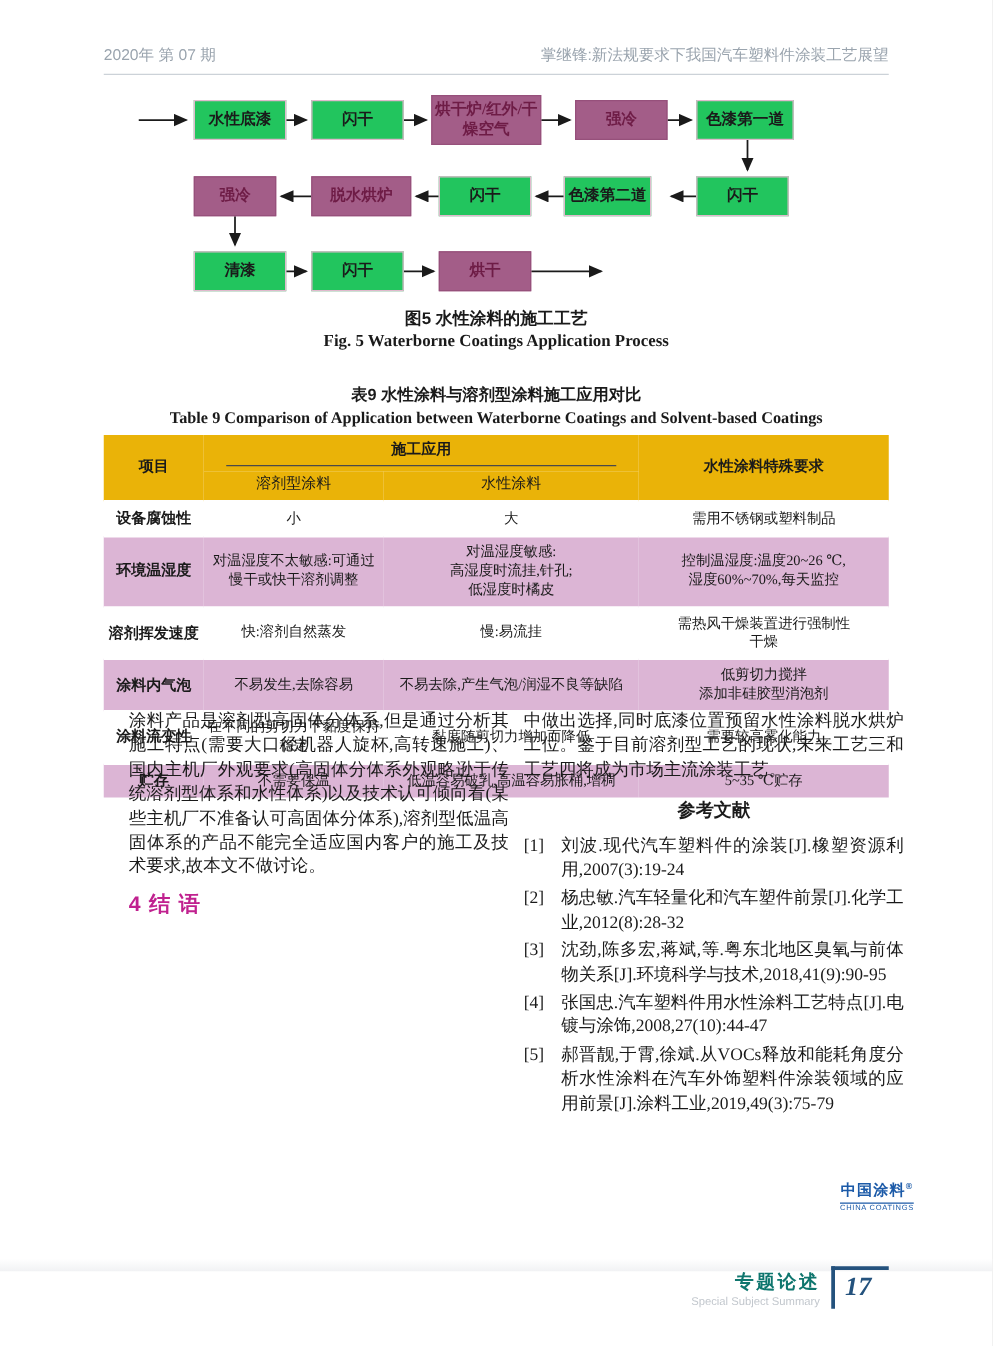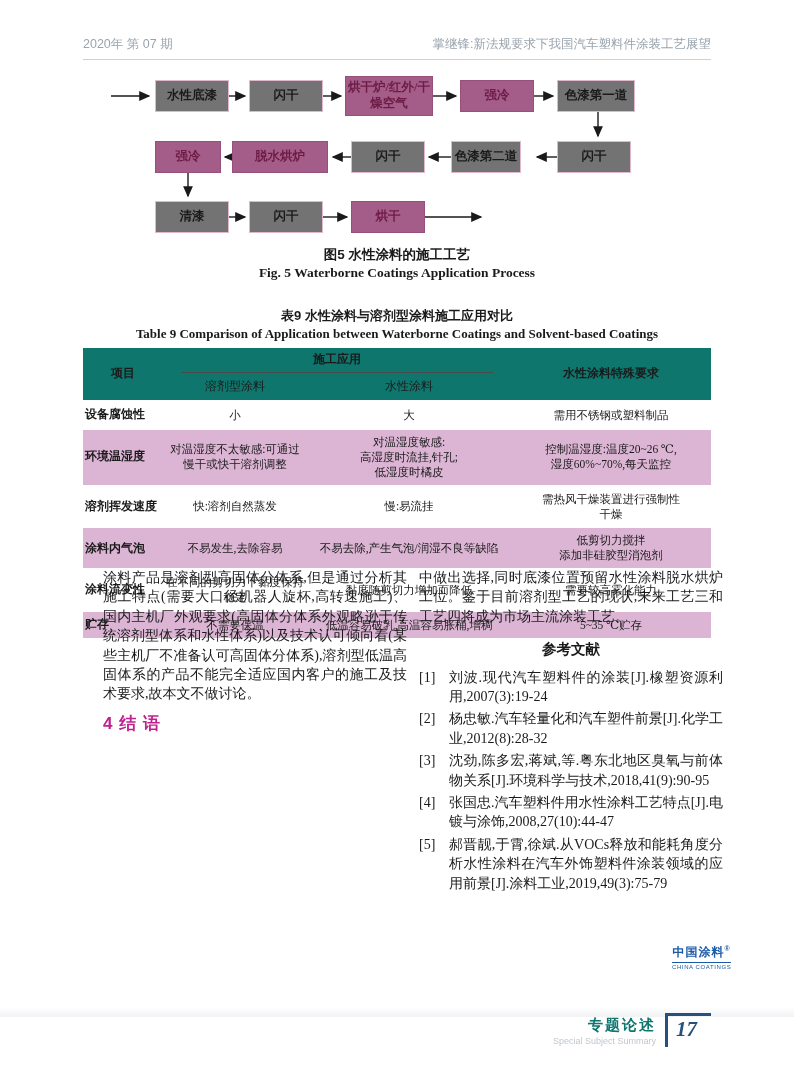--- a/index.html
+++ b/index.html
@@ -10,41 +10,41 @@
   
   .pg-header{position:absolute;left:83px;top:36px;width:628px;display:flex;justify-content:space-between;
              align-items:flex-end;border-bottom:1px solid #ccd2d8;padding-bottom:6px;
              color:#9aa4ae;font-size:12.5px;font-family:"Liberation Sans","DejaVu Sans",sans-serif;}
 
   
   .flow{position:absolute;left:83px;top:80px;width:628px;height:162px;}
   .flow svg{position:absolute;left:0;top:0;}
   .fnode{position:absolute;height:32px;display:flex;align-items:center;justify-content:center;
          box-sizing:border-box;font-size:12.5px;font-weight:bold;text-align:center;line-height:1.25;
-         white-space:pre-line;background:#737373;border:1px solid #e0b9cd;color:#1a1a1a;}
+         white-space:pre-line;background:#22c55e;border:1px solid #e0b9cd;color:#1a1a1a;}
   .fnode.dark{background:#a35d88;border:1px solid #96507b;color:#6e1c46;}
 
   .figcap{position:absolute;left:83px;width:628px;text-align:center;font-weight:bold;}
   .figcap.zh{top:246px;font-size:13.5px;font-family:"Liberation Sans","DejaVu Sans",sans-serif;}
   .figcap.en{top:265px;font-size:13.5px;font-family:"Liberation Serif","DejaVu Serif",serif;}
   .tabcap.zh{top:307px;}
   .tabcap.en{top:326px;}
   .figcap.tabcap{font-size:13px;}
 
   
   .t9{position:absolute;left:83px;top:348px;width:628px;border-collapse:collapse;table-layout:fixed;
       font-size:11.5px;line-height:1.3;}
   .t9 col.c0{width:80px;} .t9 col.c1{width:144px;} .t9 col.c2{width:204px;} .t9 col.c3{width:200px;}
-  .t9 th{background:#0f766e;font-weight:bold;padding:4px 2px;vertical-align:middle;
+  .t9 th{background:#eab308;font-weight:bold;padding:4px 2px;vertical-align:middle;
          font-family:"Liberation Sans","DejaVu Sans",sans-serif;font-size:12px;}
   .t9 th.sub{font-family:"Liberation Serif","DejaVu Serif",serif;font-weight:normal;font-size:12px;padding-top:2px;padding-bottom:6px;}
   .t9 .g-underline{border-bottom:1px solid #4a4a4a;margin:0 16px;padding-bottom:4px;}
   .t9 td{padding:5px 2px;text-align:center;vertical-align:middle;white-space:pre-line;border-top:2px solid #ffffff;}
   .t9 tbody tr.band td{background:#dcb5d5;}
-  .t9 td.item{font-weight:bold;text-align:left;font-family:"Liberation Sans","DejaVu Sans",sans-serif;font-size:12px;}
+  .t9 td.item{font-weight:bold;text-align:center;font-family:"Liberation Sans","DejaVu Sans",sans-serif;font-size:12px;}
 
   
   .cols{position:absolute;left:83px;top:568px;width:628px;display:flex;gap:12px;margin-left:20px;}
   .col{width:304px;font-size:14px;line-height:19.4px;text-align:justify;}
   .col p{margin:0;}
   .indent{text-indent:2em;}
   .sec-head{color:#c0218f;font-size:17px;font-weight:bold;margin:10px 0 7px 0;
             font-family:"Liberation Sans","DejaVu Sans",sans-serif;letter-spacing:1px;}
   .refs-head{text-align:center;font-weight:bold;font-size:14.5px;margin:14px 0 8px 0;
              font-family:"Liberation Sans","DejaVu Sans",sans-serif;}
@@ -106,21 +106,21 @@
       </g>
     </svg>
     <div class="fnode" style="left:72px;top:0;width:74px">水性底漆</div>
     <div class="fnode" style="left:166px;top:0;width:74px">闪干</div>
     <div class="fnode dark" style="left:262px;top:-4px;width:88px;height:40px">烘干炉/红外/干
 燥空气</div>
     <div class="fnode dark" style="left:377px;top:0;width:74px">强冷</div>
     <div class="fnode" style="left:474px;top:0;width:78px">色漆第一道</div>
 
     <div class="fnode dark" style="left:72px;top:61px;width:66px">强冷</div>
-    <div class="fnode dark" style="left:149px;top:61px;width:96px">脱水烘炉</div>
+    <div class="fnode dark" style="left:166px;top:61px;width:80px">脱水烘炉</div>
     <div class="fnode" style="left:268px;top:61px;width:74px">闪干</div>
     <div class="fnode" style="left:368px;top:61px;width:70px">色漆第二道</div>
     <div class="fnode" style="left:474px;top:61px;width:74px">闪干</div>
 
     <div class="fnode" style="left:72px;top:121px;width:74px">清漆</div>
     <div class="fnode" style="left:166px;top:121px;width:74px">闪干</div>
     <div class="fnode dark" style="left:268px;top:121px;width:74px">烘干</div>
   </div>
 
   <div class="figcap zh sans">图5   水性涂料的施工工艺</div>

